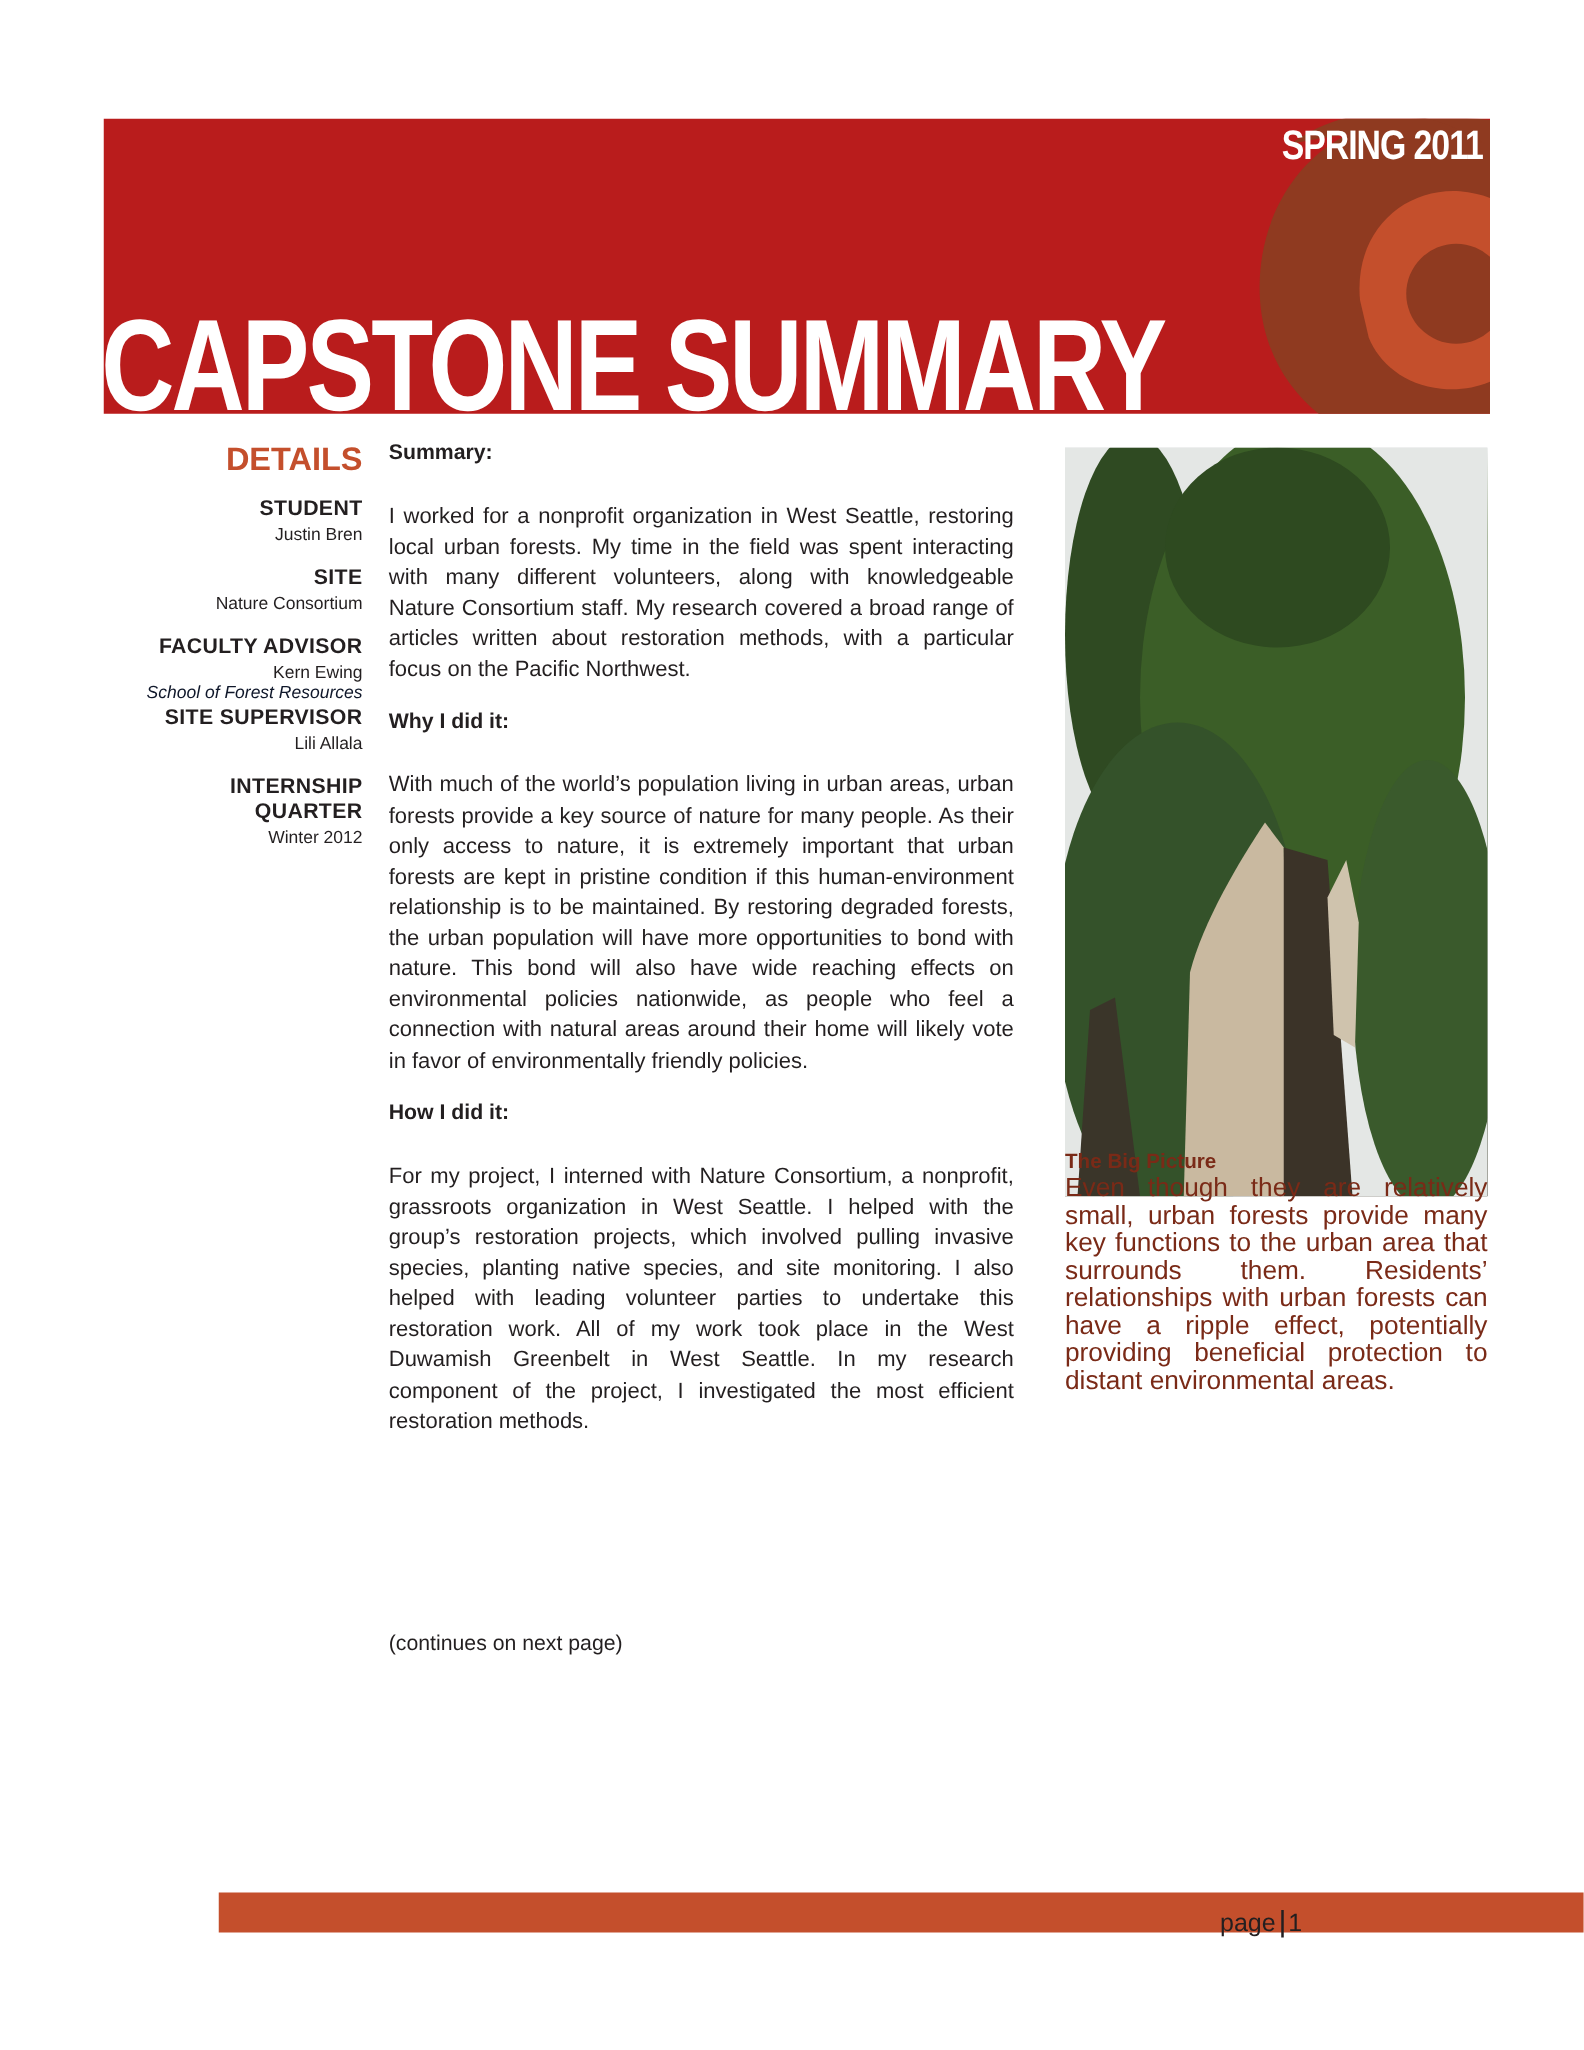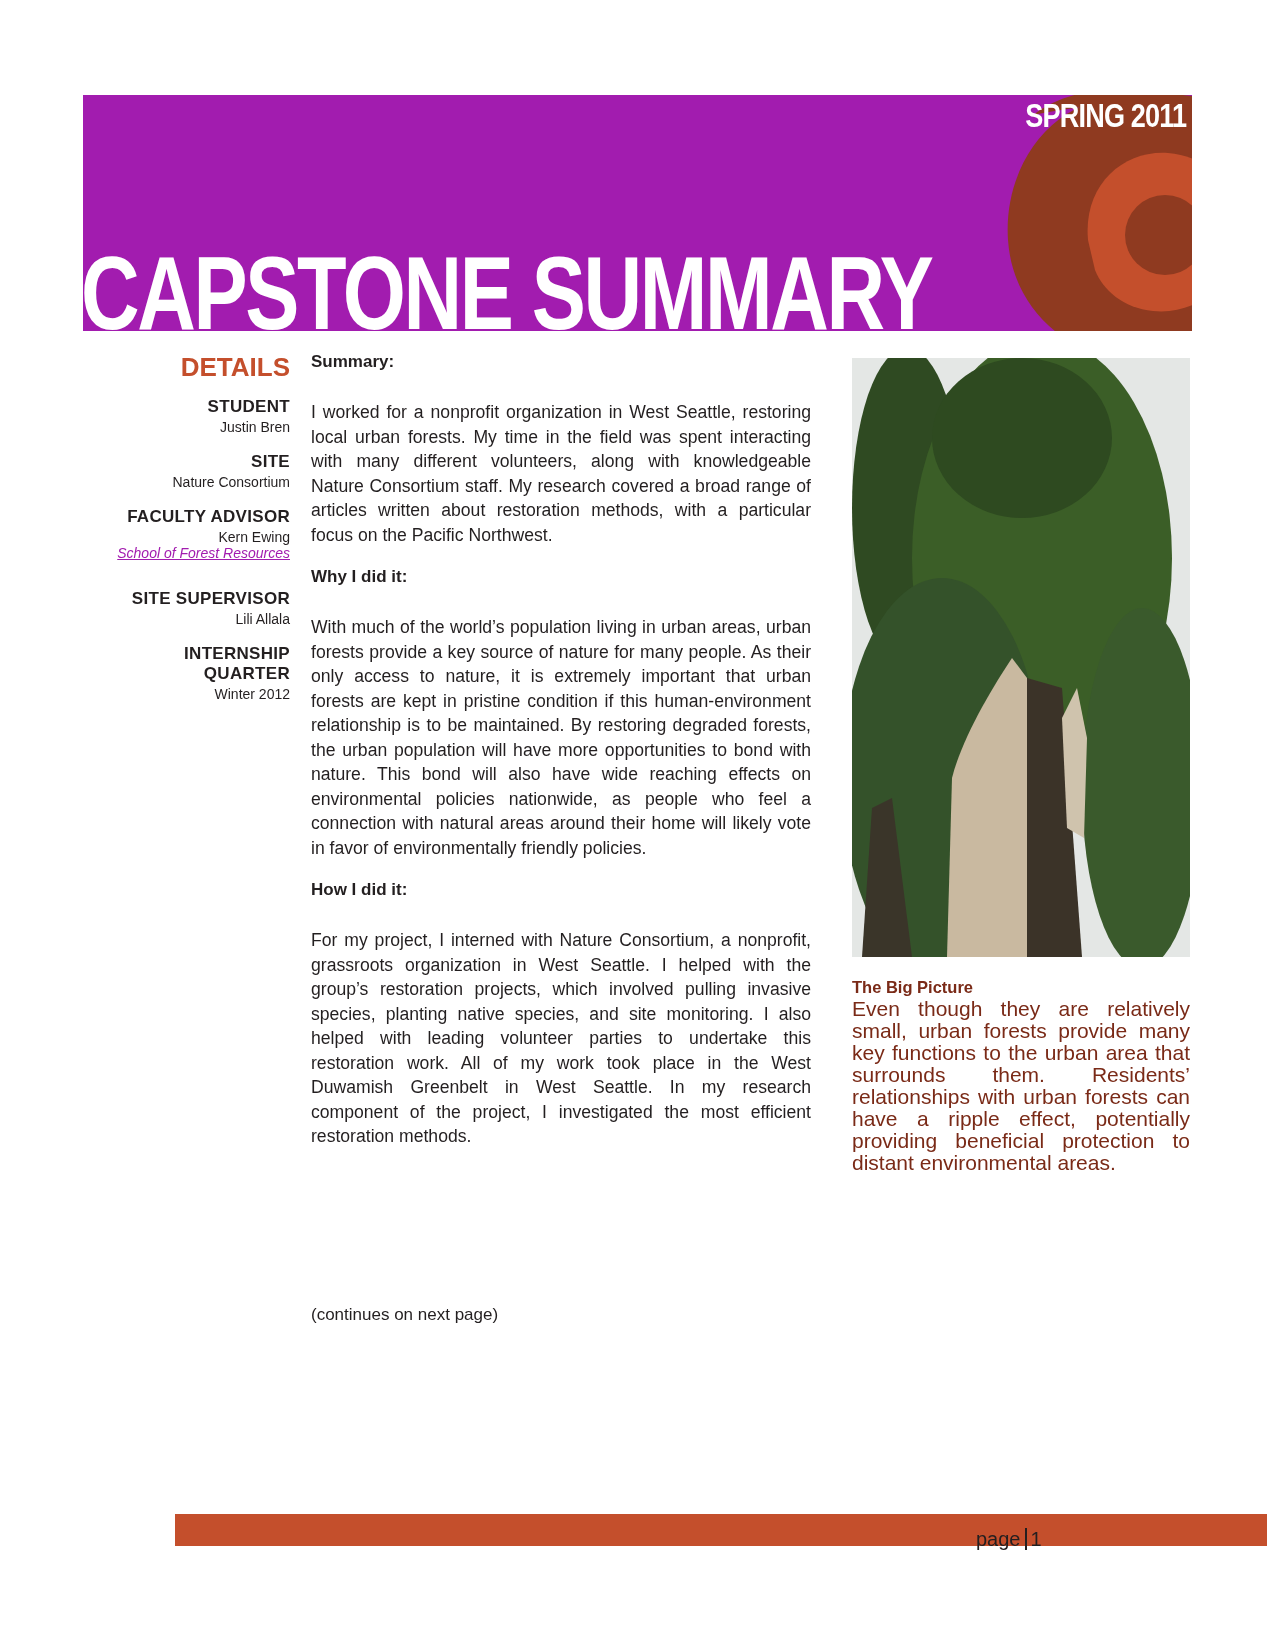--- a/index.html
+++ b/index.html
@@ -1,44 +1,44 @@
 <!DOCTYPE html>
 <html><head>
 <meta charset="utf-8">
 <style>
   html, body { margin:0; padding:0; background:#ffffff; }
   body { width:1267px; height:1640px; position:relative; overflow:hidden;
          font-family:"Liberation Sans", "DejaVu Sans", sans-serif; color:#231f20; }
   .header { position:absolute; left:83px; top:95px; width:1109px; height:236px;
-            background:#a21caf; overflow:hidden; }
+            background:#b91c1c; overflow:hidden; }
   .swirl { position:absolute; left:900px; top:-20px; width:300px; height:290px; }
   .season { position:absolute; right:6px; top:2px; color:#ffffff; font-weight:bold;
             font-size:33px; letter-spacing:-1px; transform:scaleX(0.82); transform-origin:right top;
             font-family:"Liberation Sans", sans-serif; }
   .title { position:absolute; left:-2px; bottom:-14px; color:#ffffff; font-weight:bold;
            font-size:104px; letter-spacing:-3px; line-height:1; white-space:nowrap;
            transform:scaleX(0.78); transform-origin:left bottom;
            font-family:"Liberation Sans", sans-serif; }
 
   .sidebar { position:absolute; left:100px; top:352px; width:190px; text-align:right; }
   .details-h { color:#c44f2c; font-weight:bold; font-size:26px; margin-bottom:14px; }
   .dlabel { font-size:17px; font-weight:bold; letter-spacing:0.3px; margin-top:0; }
   .dvalue { font-size:14px; color:#231f20; margin-bottom:17px; margin-top:2px; }
   .dvalue.tight { margin-bottom:0; }
-  .dsub { font-size:14px; font-style:italic; color:#a21caf; margin-bottom:28px;text-decoration:underline; }
+  .dsub { font-size:14px; font-style:italic; color:#0f172a; margin-bottom:3px; }
 
   .main { position:absolute; left:311px; top:352px; width:500px; }
   .quote { font-weight:bold; font-size:21px; margin:0 0 26px 0; }
   .h2 { font-weight:bold; font-size:17px; margin:0 0 28px 0; }
   .para { font-size:17.6px; line-height:24.5px; text-align:justify; margin:0 0 20px 0; }
   .continues { position:absolute; left:311px; top:1305px; font-size:17px; }
 
   .photo { position:absolute; left:852px; top:358px; width:338px; height:599px; overflow:hidden;
            background:linear-gradient(180deg,#dfe3e2 0%,#4b6b2f 12%,#3a5a28 40%,#2f4a22 70%,#3b3a2c 100%); }
-  .caption { position:absolute; left:852px; top:978px; width:338px; color:#7a2a17; }
+  .caption { position:absolute; left:852px; top:920px; width:338px; color:#7a2a17; }
   .cap-title { font-weight:bold; font-size:16.5px; margin-bottom:1px; }
   .cap-body { font-size:21px; line-height:22px; text-align:justify; }
 
   .footer-bar { position:absolute; left:175px; top:1514px; width:1092px; height:32px; background:#c44f2c; }
   .page-num { position:absolute; left:976px; top:1528px; font-size:20px; }
   .page-num .sep { border-left:2px solid #231f20; margin:0 4px 0 4px; }
 </style>
 </head>
 <body>
 

